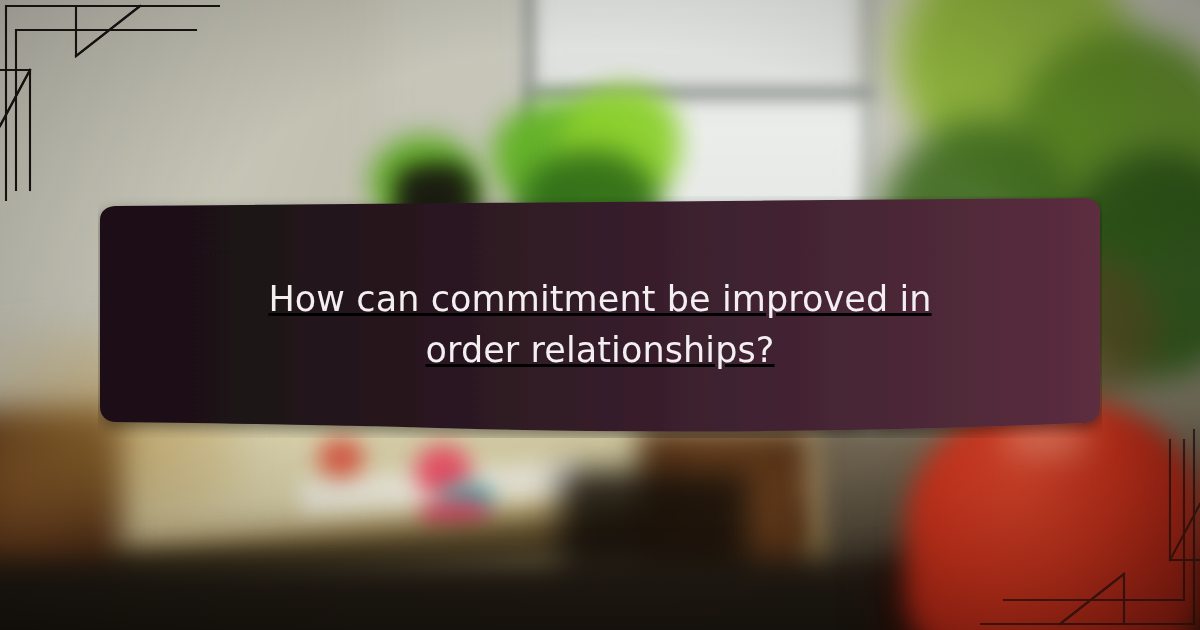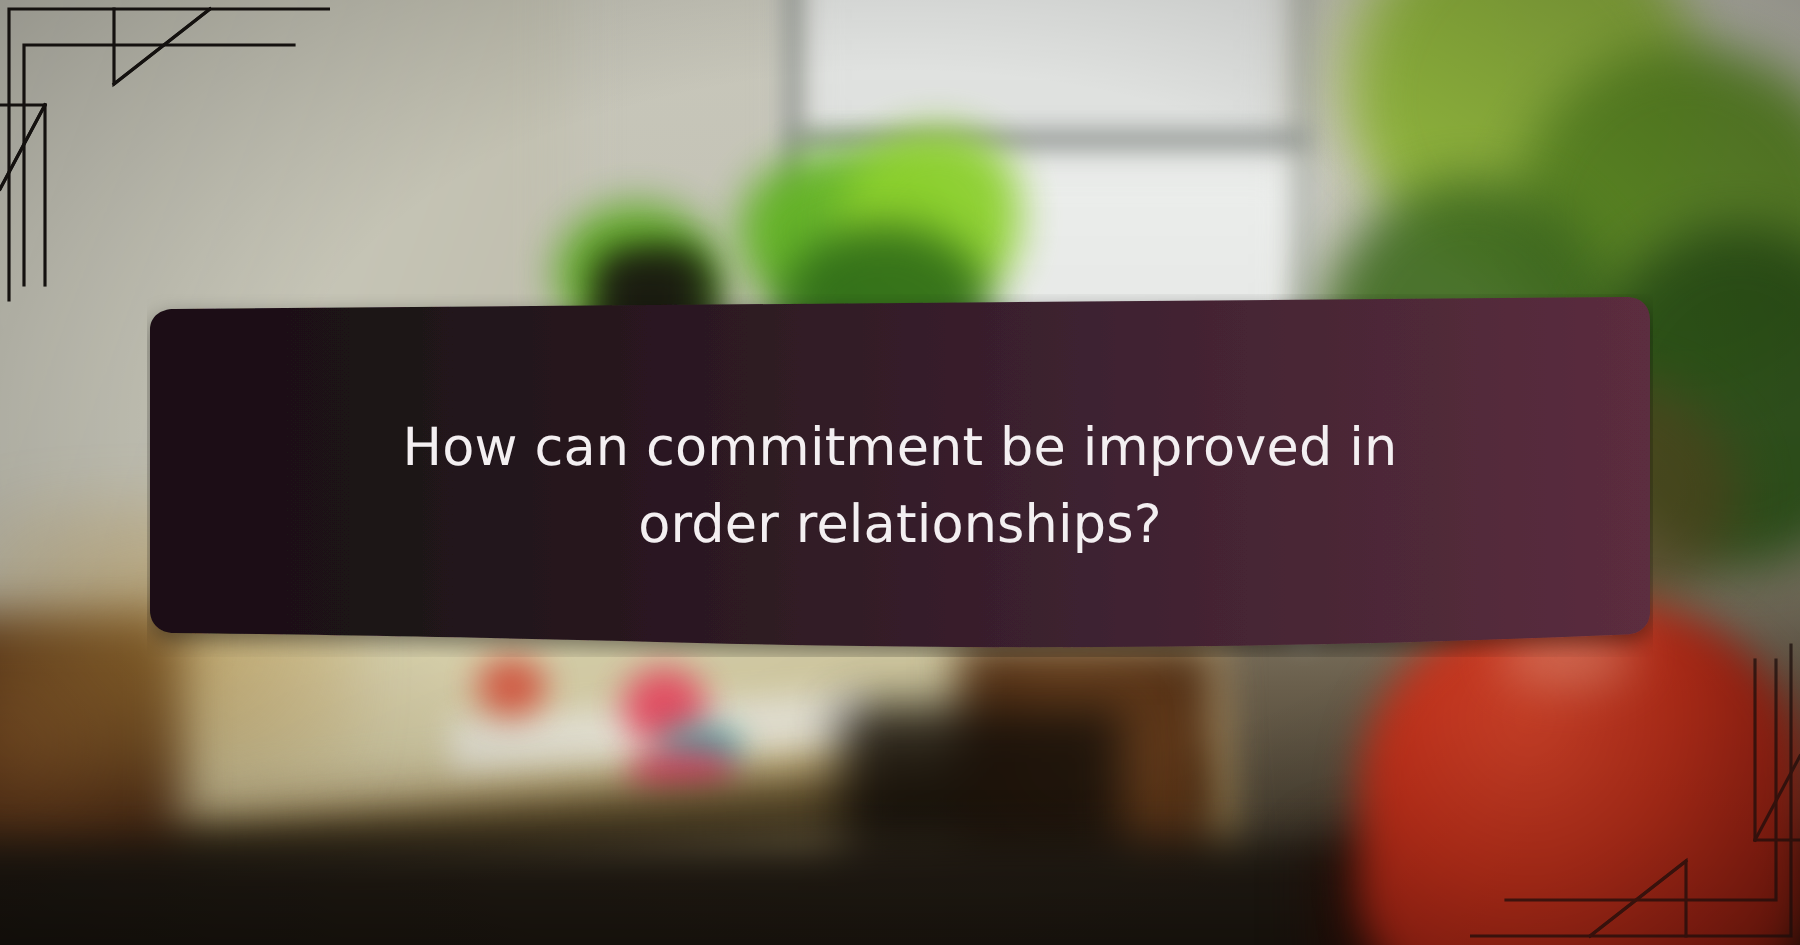--- a/index.html
+++ b/index.html
@@ -151,21 +151,21 @@
   .corner-br{right:0;bottom:0;width:220px;height:220px;}
 
   
   .banner-wrap{
     position:absolute;left:98px;top:196px;width:1004px;height:242px;
   }
   .banner-svg{position:absolute;left:0;top:0;width:1004px;height:242px;}
   .banner-text{
     position:absolute;left:0;top:0;width:1004px;height:242px;
     display:flex;align-items:center;justify-content:center;
-    box-sizing:border-box;padding:26px 70px 10px 70px;
+    box-sizing:border-box;padding:26px 70px 10px 70px;text-decoration:underline;
   }
   .headline{
     margin:0;
     font-family:"DejaVu Sans", sans-serif;
     font-size:35px;
     line-height:1.47;
     font-weight:400;
     color:#f3eff1;
     text-align:center;
     letter-spacing:.1px;

